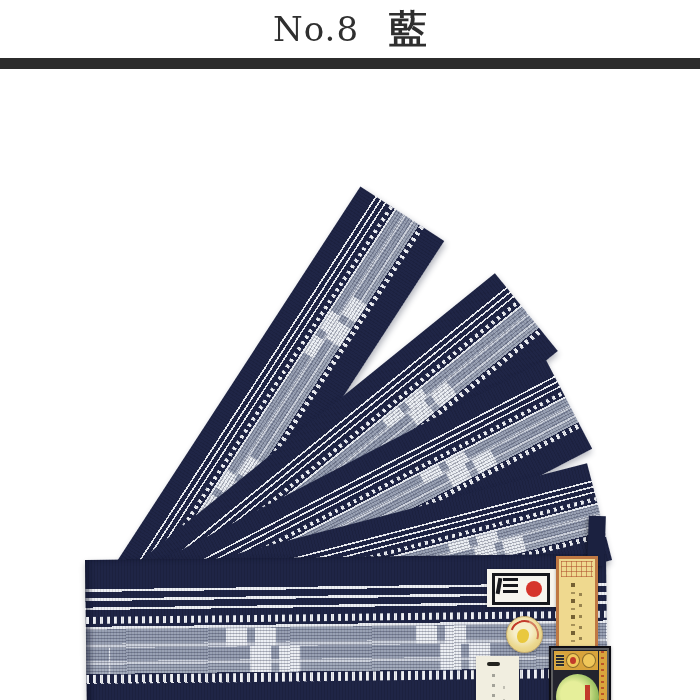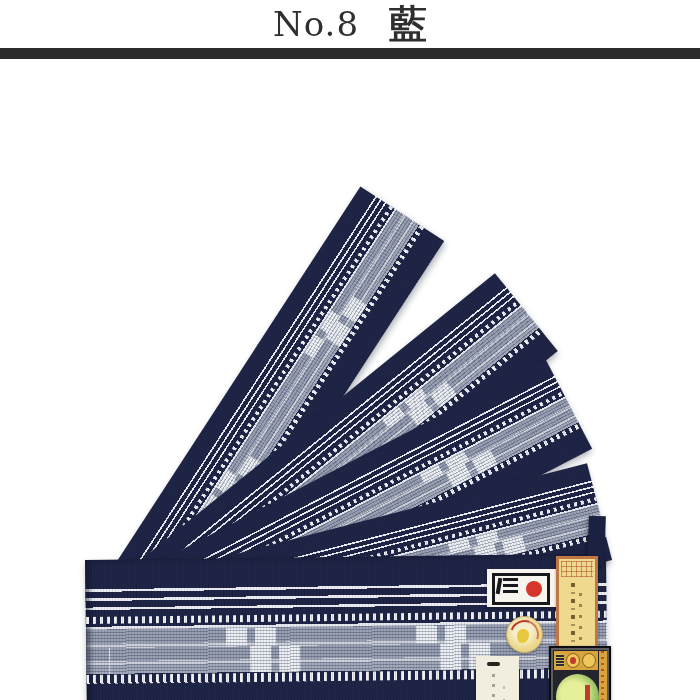--- a/index.html
+++ b/index.html
@@ -3,21 +3,21 @@
 <meta charset="utf-8">
 <style>
   html,body{margin:0;padding:0;}
   body{
     width:700px;height:700px;overflow:hidden;background:#ffffff;
     font-family:"DejaVu Serif","Liberation Serif",serif;
     position:relative;
   }
   
   .header{
-    height:48px;display:flex;align-items:center;justify-content:center;
+    height:58px;display:flex;align-items:center;justify-content:center;
     gap:30px;color:#2f2f2f;
   }
   .hdr-num{font-size:34px;letter-spacing:1px;}
   .hdr-kanji{font-size:38px;font-weight:600;}
   .divider{height:11px;background:#2c2c2c;width:100%;}
 
   
   .photo{position:absolute;left:0;top:78px;width:700px;height:622px;background:#fff;}
 
   

